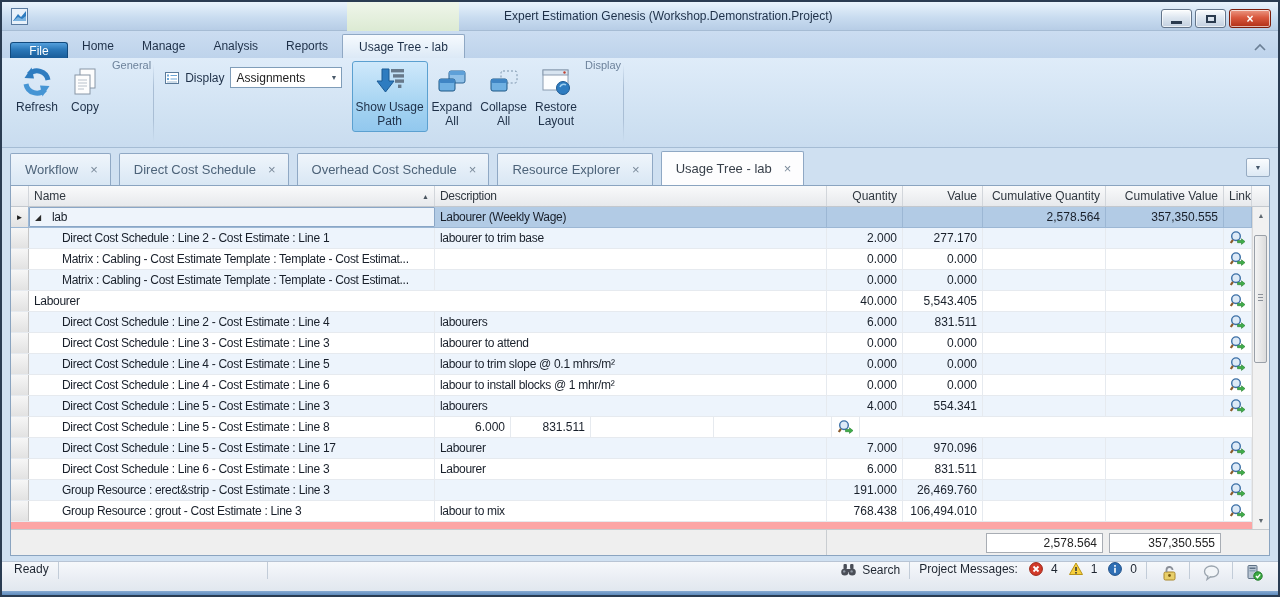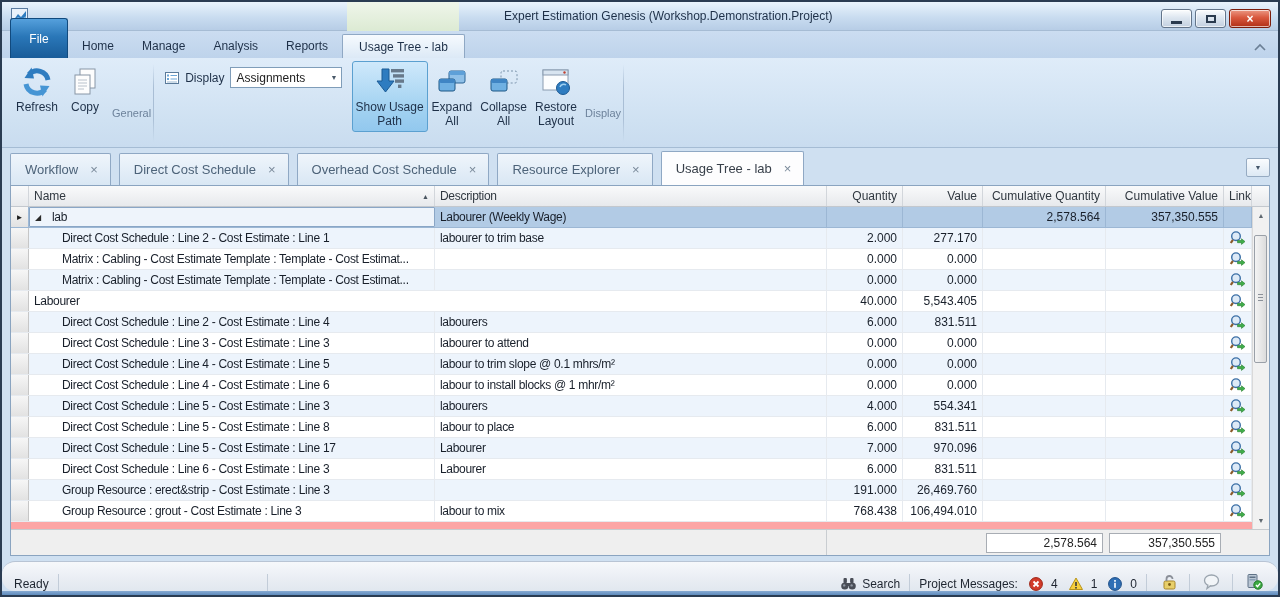--- a/index.html
+++ b/index.html
@@ -20,34 +20,34 @@
           color:#2a3a4e;box-shadow:inset 0 0 0 1px rgba(255,255,255,.65);}
   .winbtn.close{width:42px;background:linear-gradient(#eb9884,#d9583e 45%,#b03category1,#b02f16);
           background:linear-gradient(#eb9884,#d9583e 45%,#b02f16);border-color:#7c1d0c;color:#fff;
           font-weight:bold;font-size:12px;}
   .glyph-min{display:block;width:11px;height:3px;background:#2a3a4e;margin-top:7px;}
   .glyph-max{display:block;width:10px;height:8px;border:2px solid #2a3a4e;}
 
   
   .ribbon-tabs{position:relative;height:27px;flex:0 0 27px;background:linear-gradient(#cbddf1,#bed3eb);
                display:flex;align-items:flex-end;padding-left:8px;}
-  .file-tab{width:58px;height:40px;background:linear-gradient(#55a0dc,#2a77b8 45%,#195c99);color:#fff;
+  .file-tab{width:58px;height:16px;background:linear-gradient(#55a0dc,#2a77b8 45%,#195c99);color:#fff;
             border:1px solid #114a7e;border-bottom:none;border-radius:3px 3px 0 0;display:flex;align-items:center;
             justify-content:center;font-size:12px;}
   .rtab{padding:0 14px;height:24px;display:flex;align-items:center;font-size:12px;color:#1e3048;}
   .rtab.active{background:linear-gradient(#f6fafe,#dcE9f6);background:linear-gradient(#f6fafe,#dce9f6);
                border:1px solid #8fa8c4;border-bottom:none;border-radius:2px 2px 0 0;padding:0 16px;}
   .ribbon-collapse{position:absolute;right:10px;bottom:5px;width:16px;height:12px;display:flex;align-items:center;justify-content:center;}
 
   
   .ribbon{height:90px;flex:0 0 90px;background:linear-gradient(#dfecf9,#cfe1f2 70%,#c9dcef);
           border-bottom:1px solid #a5bcd4;display:flex;padding:1px 0 0 6px;}
   .rgroup{display:flex;flex-direction:row;}
   .rgroup-content{flex:1;display:flex;align-items:flex-start;padding:2px 4px 0;}
-  .rgroup-label{height:16px;text-align:center;font-size:11px;color:#6d829b;padding-bottom:2px;margin-top:48px;}
+  .rgroup-label{height:16px;text-align:center;font-size:11px;color:#6d829b;padding-bottom:2px;}
   .rgroup-sep{width:1px;align-self:stretch;margin:5px 2px;background:linear-gradient(rgba(170,191,214,0),#a9bed5 30%,#a9bed5 70%,rgba(170,191,214,0));}
   .bigbtn{min-width:46px;display:flex;flex-direction:column;align-items:center;justify-content:flex-start;
           padding:4px 3px 2px;border:1px solid transparent;border-radius:3px;font-size:12px;color:#1e3048;
           text-align:center;line-height:1.15;}
   .bigbtn svg{width:32px;height:32px;margin-bottom:3px;}
   .bigbtn.small svg{width:32px;height:32px;}
   .bigbtn.highlighted{background:linear-gradient(#cfe9fb,#a6d4f2 60%,#92c8ee);border:1px solid #5ba0d0;}
   .display-row{display:flex;align-items:center;gap:5px;margin:6px 10px 0 4px;}
   .display-label{font-size:12px;color:#1e3048;}
   .combo{width:112px;height:21px;border:1px solid #7f9db9;background:#fff;display:flex;align-items:center;
@@ -113,21 +113,21 @@
 
   .gsummary{height:26px;flex:0 0 26px;background:#efefef;border-top:1px solid #c6cace;display:flex;align-items:center;
             font-size:12px;color:#222;}
   .gsummary .sc{height:100%;display:flex;align-items:center;padding:0 1px;}
   .gsummary .sep-line{border-right:1px solid #c9cdd1;}
   .sumbox{width:100%;height:20px;background:#fff;border:1px solid #a8adb4;display:flex;align-items:center;
           justify-content:flex-end;padding:0 5px;margin:0 2px;}
 
   
   .statusbar{height:30px;flex:0 0 30px;background:linear-gradient(#f6f8fb,#e9edf3 60%,#e1e7ef);
-             border-top:1px solid #b8c4d4;display:flex;align-items:flex-end;padding:0 12px;font-size:12px;color:#1e2530;border-radius:13px;}
+             border-top:1px solid #b8c4d4;display:flex;align-items:flex-start;padding:0 12px;font-size:12px;color:#1e2530;}
   .sb-sep{width:1px;height:17px;background:#c2ccd8;margin:0 9px;}
   .sb-spacer1{width:190px;}
   .sb-flex{flex:1;}
   .sb-item{display:flex;align-items:center;gap:5px;}
   .msg-icon{display:inline-flex;width:14px;height:14px;margin-left:6px;margin-right:3px;}
   .sb-iconbtn{display:flex;align-items:center;justify-content:center;width:24px;height:20px;}
   .sb-iconbtn svg{width:17px;height:17px;}
 
   .bottom-strip{height:4px;flex:0 0 4px;background:linear-gradient(#86aad2,#5f8cbd);}
 </style>
@@ -512,21 +512,20 @@
     </div>
   </div>
             <div class="grow lvl1">
     <div class="c c-ind cell">
       <span class="rowptr"></span>
     </div>
     <div class="c c-name">
       <span class="toggle"></span>
       <span class="name-text">Direct Cost Schedule : Line 5 - Cost Estimate : Line 8</span>
     </div>
-    <div class="c c-desc">labour to place</div>
     <div class="c c-qty num">6.000</div>
     <div class="c c-val num">831.511</div>
     <div class="c c-cq num"></div>
     <div class="c c-cv num"></div>
     <div class="c c-link cell">
       <svg viewBox="0 0 17 17">
         <circle cx="7" cy="6.2" r="4.3" fill="#ddeaf7" stroke="#3a6ea5" stroke-width="1.4"></circle>
         <line x1="3.9" y1="9.8" x2="1.8" y2="13" stroke="#8a5a2a" stroke-width="2.2"></line>
         <path d="M8.5 10.5 L12.5 10.5 L12.5 8.8 L16 11.6 L12.5 14.4 L12.5 12.7 L8.5 12.7 Z" fill="#3fae49" stroke="#27802f" stroke-width="0.6"></path>
       </svg>

